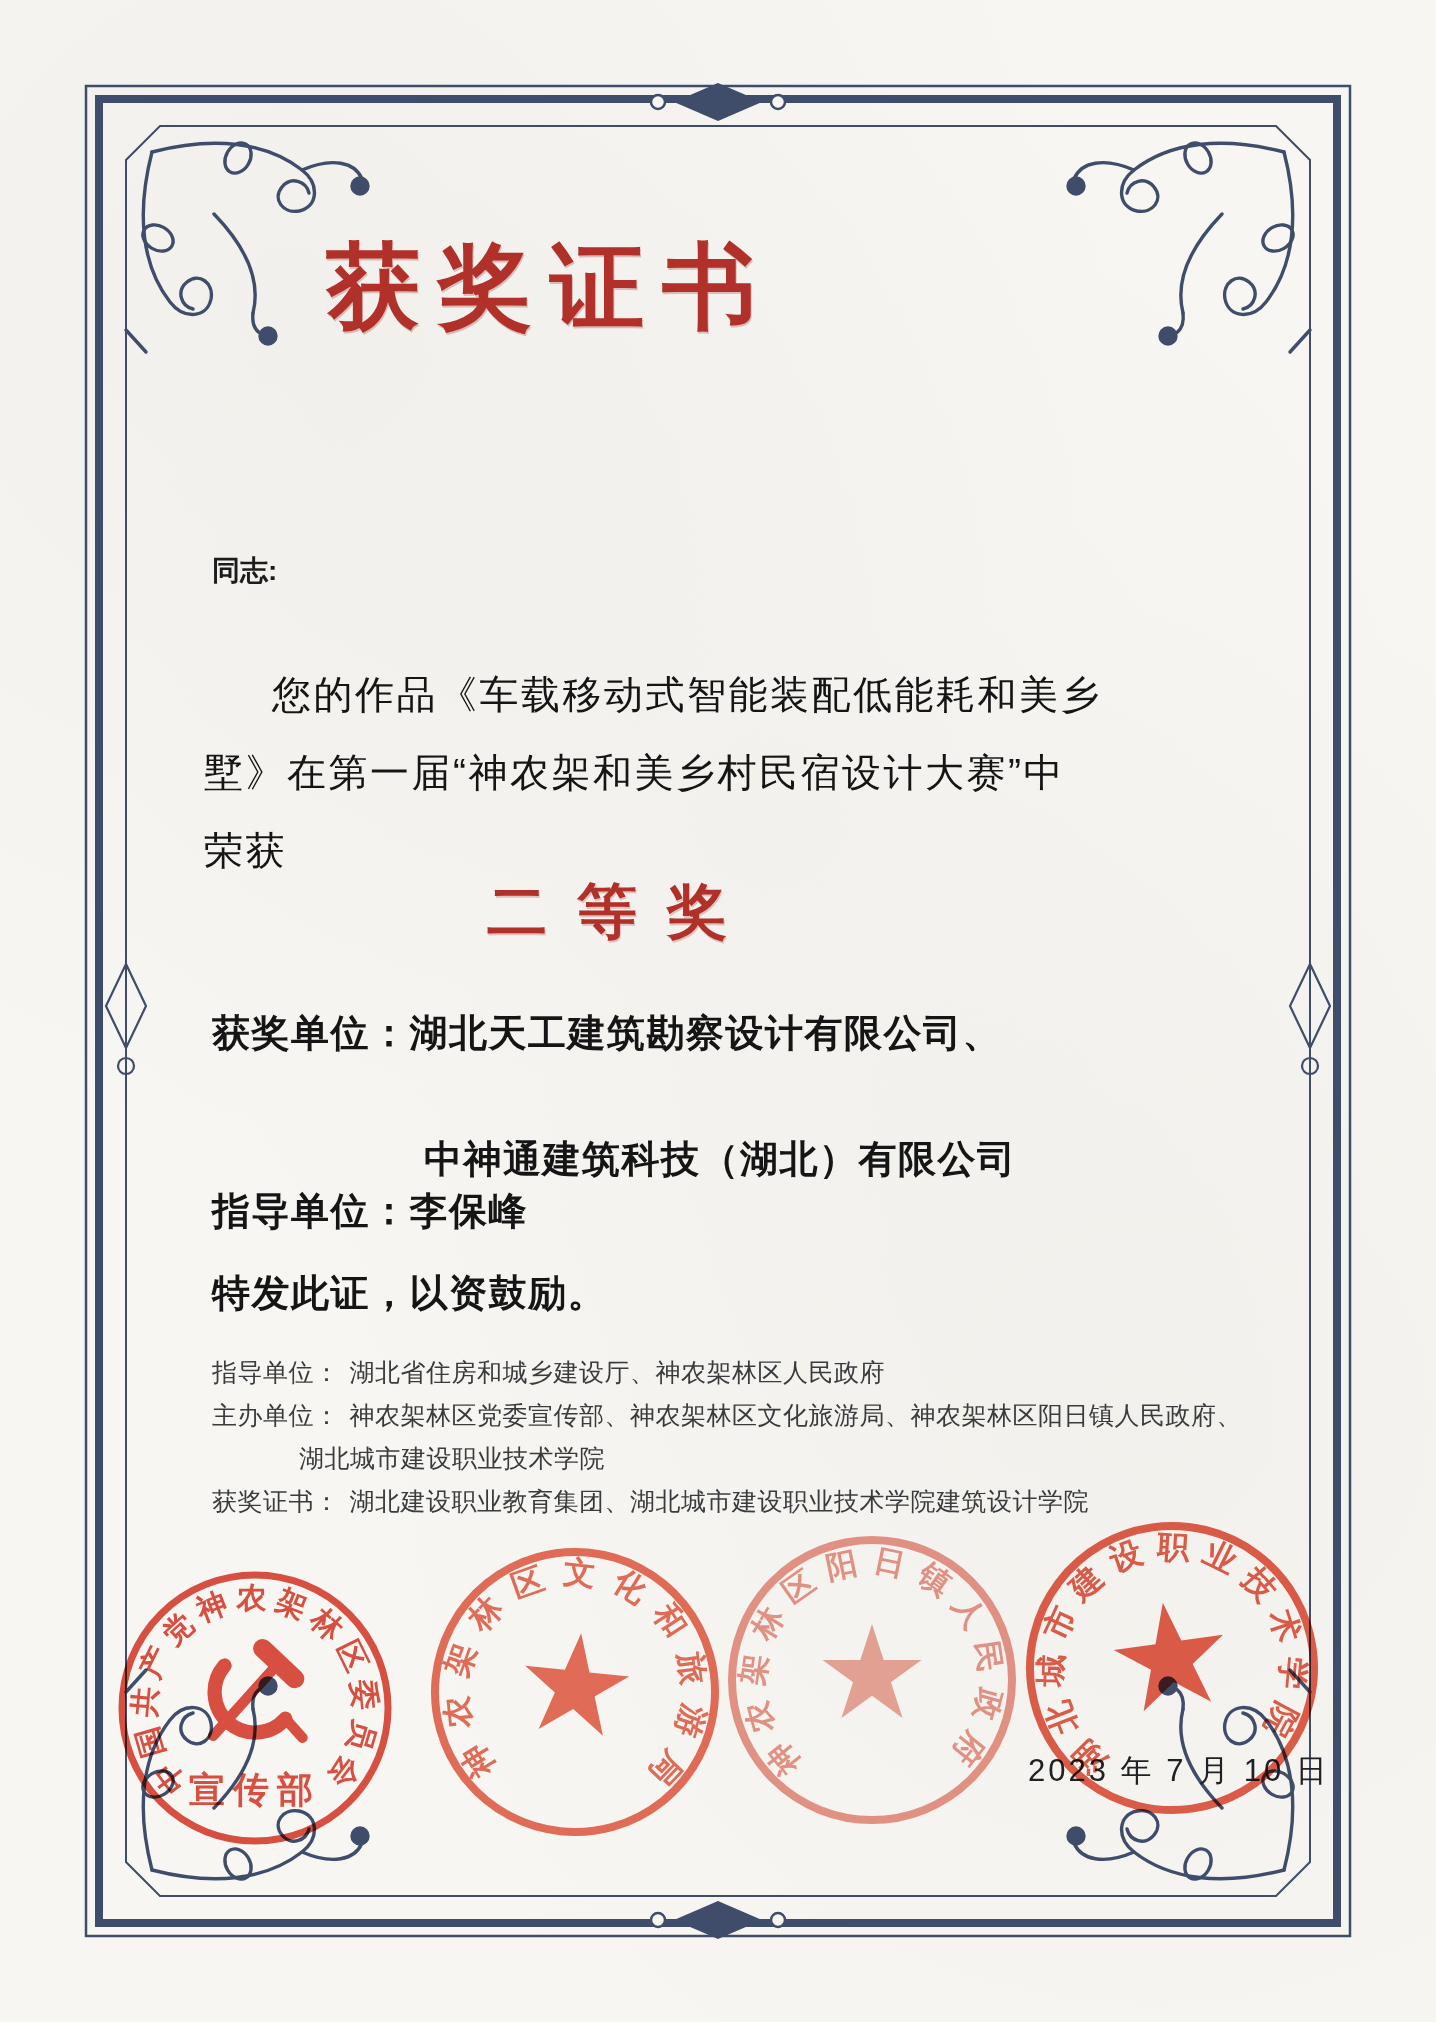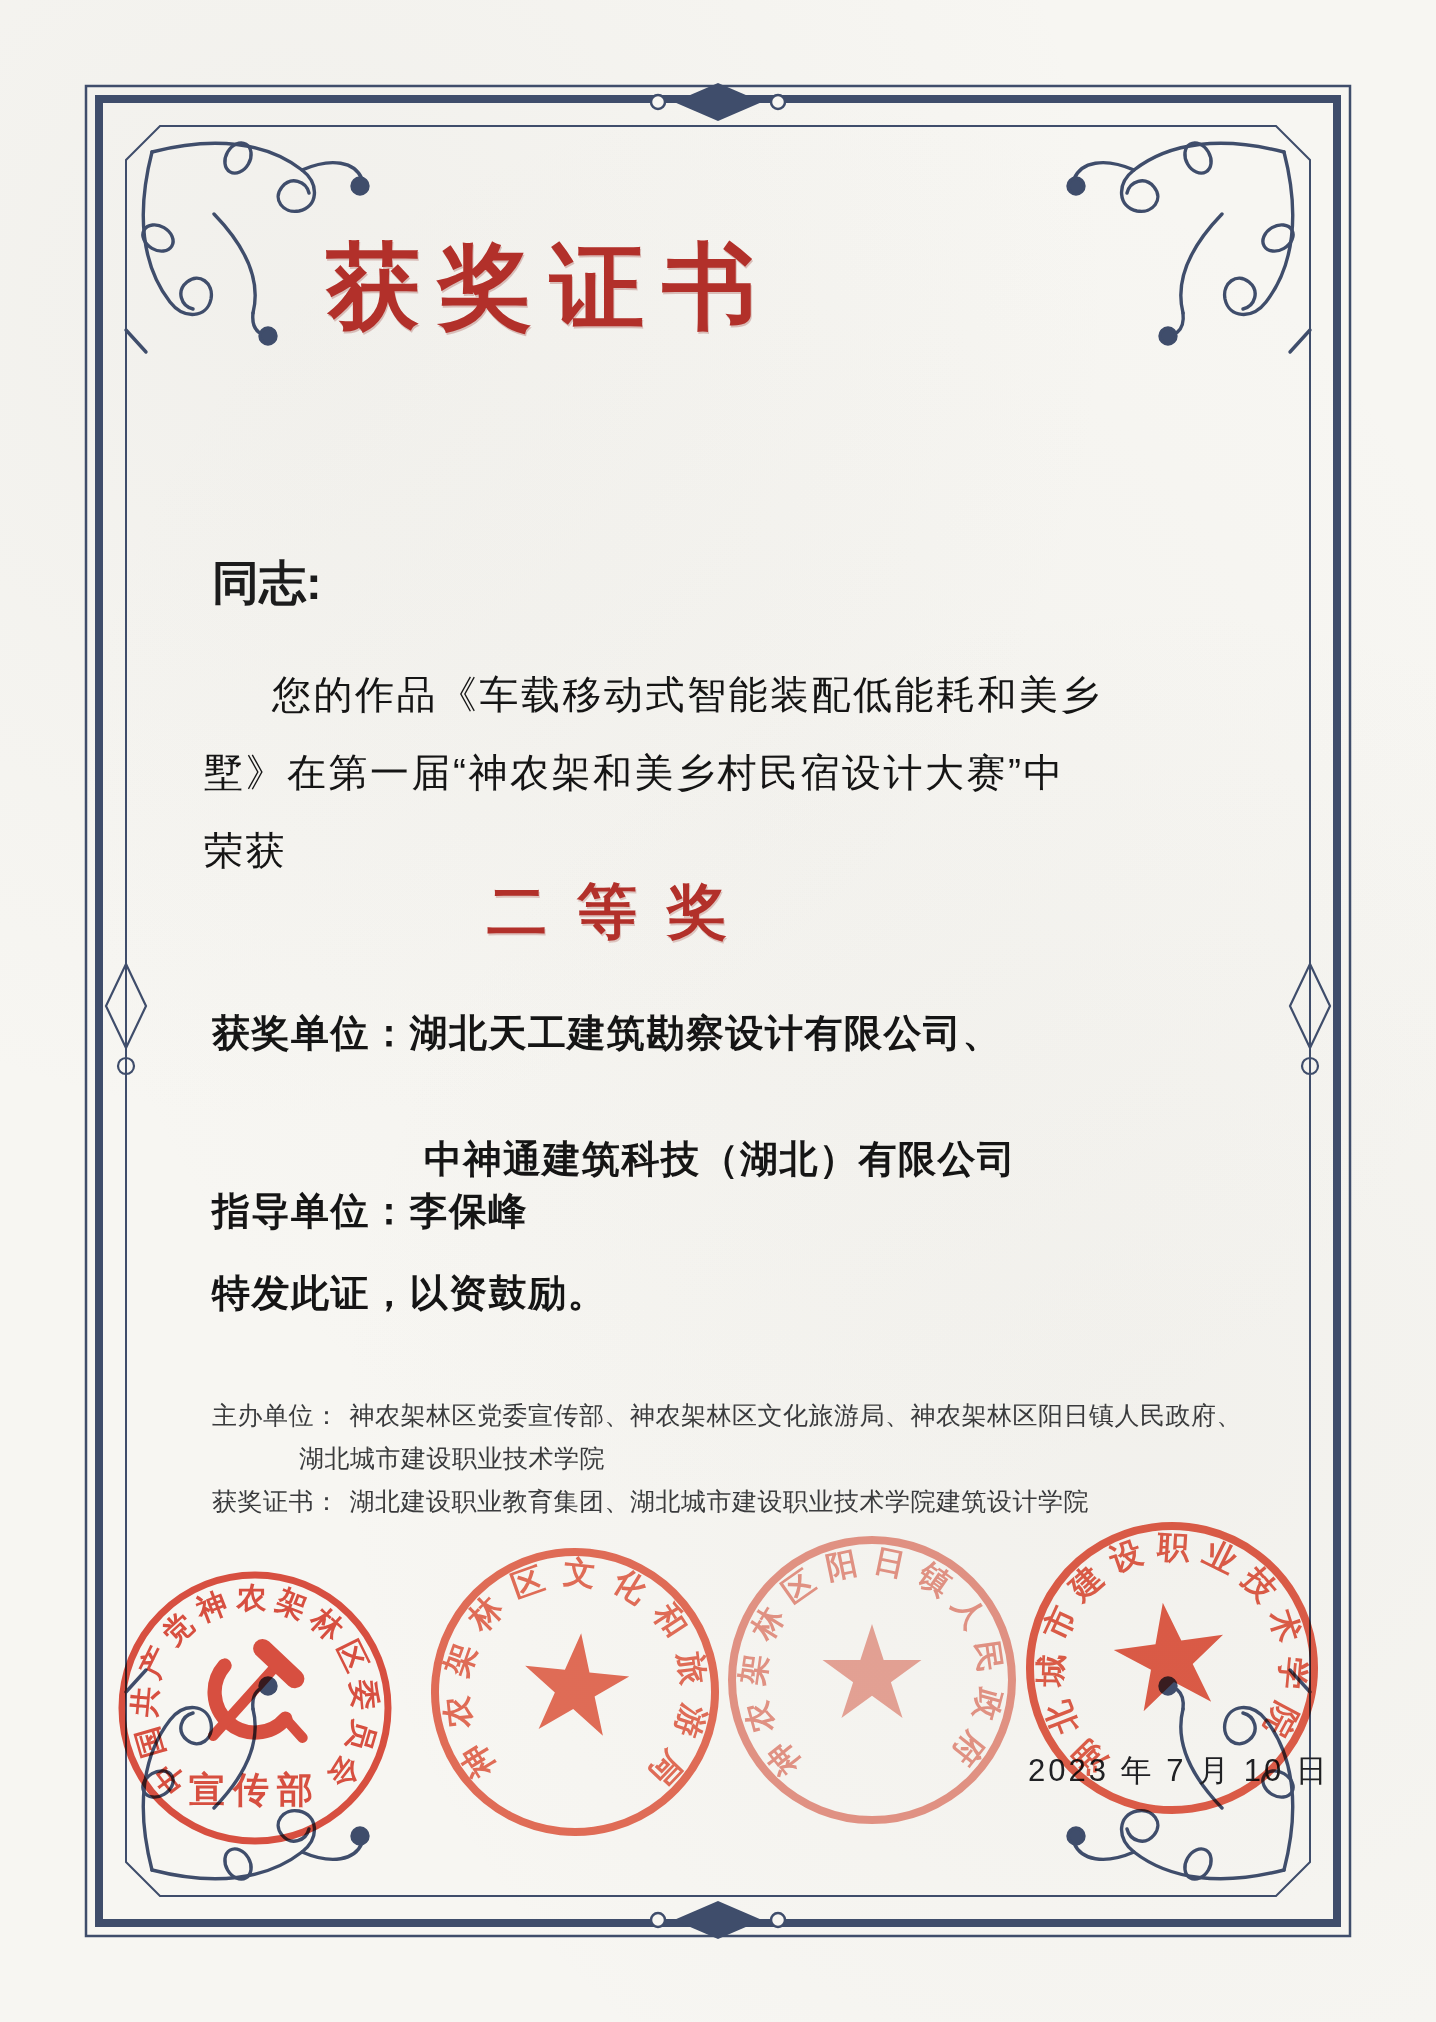--- a/index.html
+++ b/index.html
@@ -24,21 +24,21 @@
     font-family:"DejaVu Serif","Liberation Serif",serif;
     font-size:94px;font-weight:900;letter-spacing:18px;color:#b2302a;
     text-shadow:1px 2px 0 rgba(140,30,22,.25);
   }
   .names-row{left:212px;top:552px;width:1050px;display:flex;align-items:flex-end;}
   .names{
     font-family:"DejaVu Serif","Liberation Serif",serif;
     font-style:italic;font-weight:700;font-size:37px;letter-spacing:7px;
     border-bottom:3px solid #17181a;padding:0 26px 10px 4px;color:#141516;
   }
-  .comrade{font-size:47px;font-weight:800;padding-bottom:6px;}
+  .comrade{font-size:28px;font-weight:800;padding-bottom:6px;}
 
   .body-line{left:204px;width:1000px;font-size:39px;font-weight:400;letter-spacing:2.5px;color:#151515;}
   .bl0{top:668px;padding-left:68px;}
   .bl1{top:746px;}
   .bl2{top:824px;}
 
   .award{
     left:262px;top:872px;width:720px;text-align:center;
     font-family:"DejaVu Serif","Liberation Serif",serif;
     font-size:60px;font-weight:900;letter-spacing:30px;color:#b2302a;
@@ -126,20 +126,21 @@
 
   <div class="abs txt award">二等奖</div>
 
   <div class="abs txt boldline awardee1"><span>获奖单位：</span><span>湖北天工建筑勘察设计有限公司、</span></div>
   <div class="abs txt boldline awardee2">中神通建筑科技（湖北）有限公司</div>
 
   <div class="abs txt boldline instructor"><span>指导单位：</span><span>李保峰</span></div>
 
   <div class="abs txt boldline closing">特发此证，以资鼓励。</div>
 
+  <div class="abs txt orgline org0"><span class="orglabel">指导单位：</span><span>湖北省住房和城乡建设厅、神农架林区人民政府</span></div>
   <div class="abs txt orgline org1"><span class="orglabel">主办单位：</span><span>神农架林区党委宣传部、神农架林区文化旅游局、神农架林区阳日镇人民政府、</span></div>
   <div class="abs txt orgline org1b">湖北城市建设职业技术学院</div>
   <div class="abs txt orgline org2"><span class="orglabel">获奖证书：</span><span>湖北建设职业教育集团、湖北城市建设职业技术学院建筑设计学院</span></div>
 
   <div class="abs txt date">2023 年 7 月 10 日</div>
 
   <svg id="stamp-svg" class="layer" width="1436" height="2022" viewBox="0 0 1436 2022">
     <defs>
       <polygon id="star-shape" points="0,-1 0.2246,-0.309 0.951,-0.309 0.3633,0.1181 0.5878,0.809 0,0.382 -0.5878,0.809 -0.3633,0.1181 -0.951,-0.309 -0.2246,-0.309"></polygon>
       <path id="rp1" d="M178.4 1772.3 A100 100 0 1 1 331.6 1772.3" fill="none"></path>

